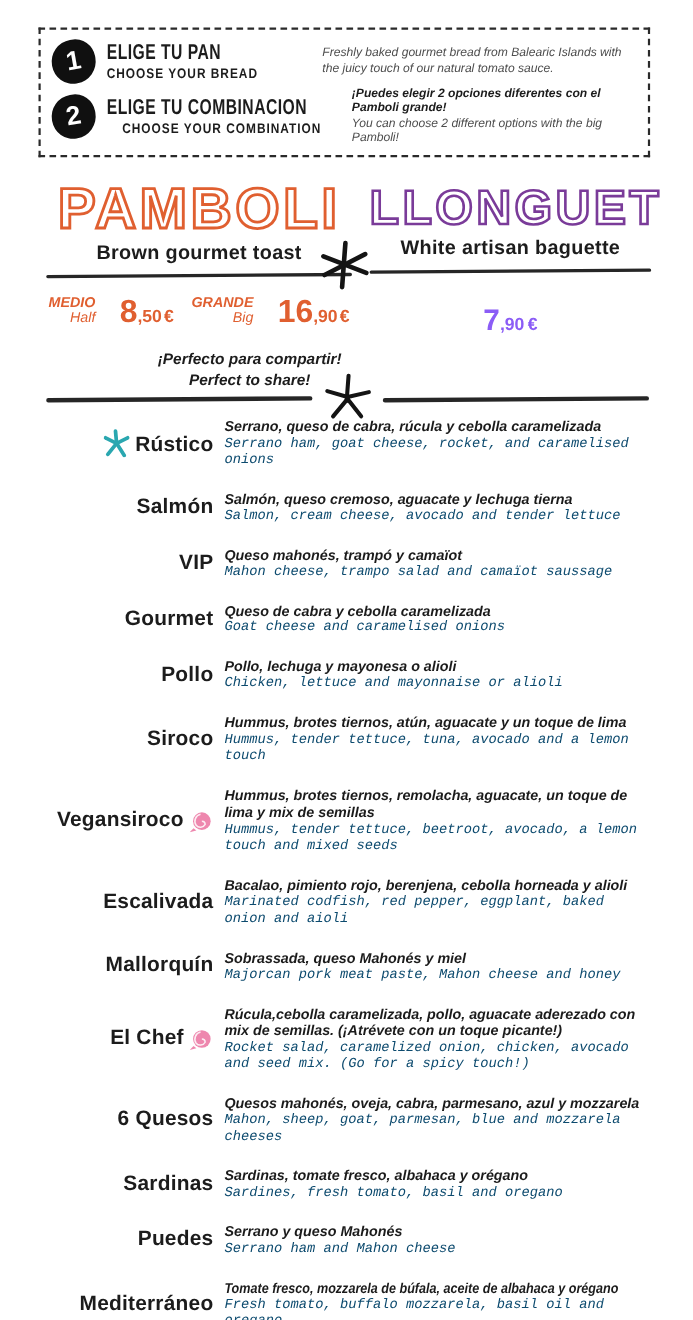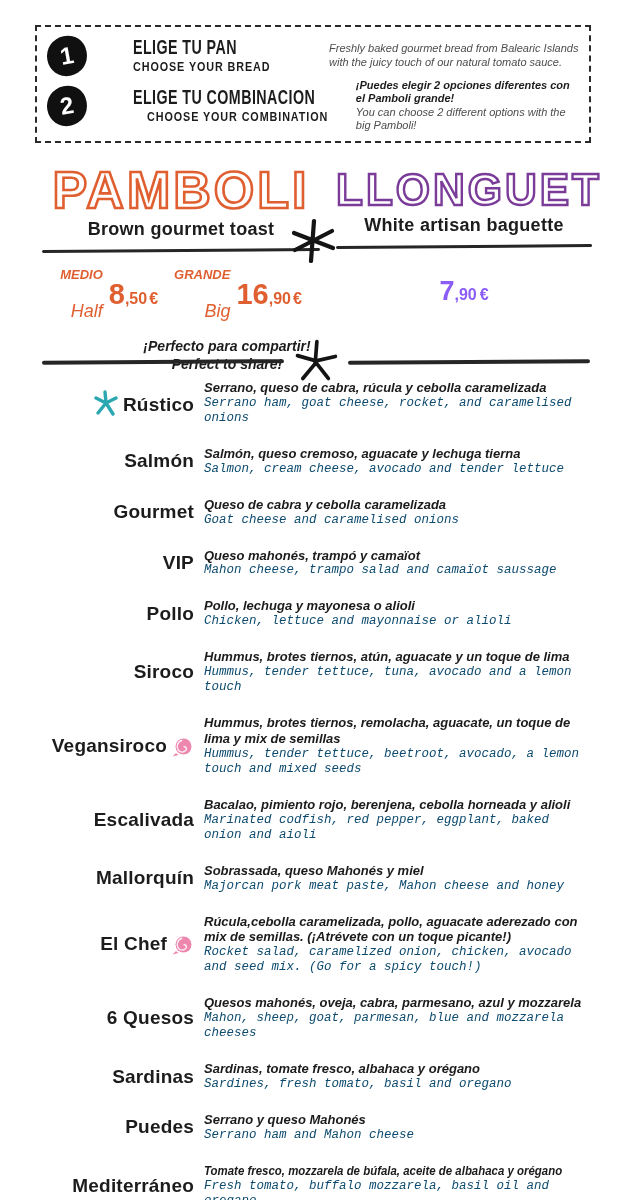--- a/index.html
+++ b/index.html
@@ -4,44 +4,44 @@
 <style>
   html,body{margin:0;padding:0;background:#ffffff;}
   body{width:630px;height:1200px;font-family:"Liberation Sans",sans-serif;color:#1c1c1c;position:relative;overflow:hidden;}
 
   
   .info-box{position:absolute;left:35px;top:25px;width:556px;height:118px;border:2px dashed #2a2a2a;
     box-sizing:border-box;padding:7px 10px;display:flex;flex-direction:column;justify-content:space-around;}
   .step-row{display:flex;align-items:center;}
   .step-num{flex:0 0 40px;width:40px;height:40px;background:#101010;color:#fff;border-radius:50% 46% 50% 48%;
     display:flex;align-items:center;justify-content:center;font-weight:800;font-size:24px;transform:rotate(-10deg);margin-right:10px;}
-  .step-titles{flex:0 0 190px;white-space:nowrap;overflow:visible;margin-left:36px;}
+  .step-titles{flex:0 0 190px;white-space:nowrap;overflow:visible;}
   .step-title{font-weight:800;font-size:17px;letter-spacing:.5px;transform:scale(.84,1.15);transform-origin:0 50%;}
   .step-sub{font-weight:600;font-size:12px;letter-spacing:1px;transform:scale(.9,1.05);transform-origin:0 50%;margin-top:2px;}
   .step2 .step-titles{text-align:right;}
   .step-desc{flex:1;padding-left:6px;}
   .desc-es{font-weight:700;font-style:italic;font-size:11px;line-height:1.25;}
   .desc-en{font-style:italic;font-size:11px;line-height:1.2;color:#4d4d4d;}
 
   
   .bread-section{position:absolute;left:0;top:160px;width:598px;height:212px;}
   .col{position:absolute;text-align:center;}
   .col-pamboli{left:42px;top:4px;width:278px;}
   .col-llonguet{left:336px;top:8px;width:256px;}
   .outline-title{font-weight:800;letter-spacing:3px;color:#fff;line-height:1;}
   .pamboli-title{font-size:52px;-webkit-text-stroke:2.6px #e05f30;}
   .llonguet-title{font-size:44px;-webkit-text-stroke:2.4px #7a3b99;}
   .bread-sub{font-weight:700;font-size:18px;margin-top:3px;letter-spacing:.3px;}
   .hand-line{height:3px;background:#262626;border-radius:3px;margin-top:9px;transform:rotate(-.4deg);}
 
   .prices-row{display:flex;justify-content:center;align-items:center;gap:16px;margin-top:16px;color:#e05f30;}
-  .price-group{display:flex;align-items:center;gap:6px;}
+  .price-group{display:flex;align-items:flex-start;gap:22px;}
   .size-labels{text-align:right;font-style:italic;line-height:1.05;}
   .size-es{font-weight:800;font-size:13px;}
-  .size-en{font-size:18px;margin-top:20px;}
+  .size-en{font-size:13px;}
   .price{white-space:nowrap;font-weight:800;}
   .price .whole{font-size:29px;}
   .price .cents{font-size:16px;}
   .price .cur{font-size:16px;margin-left:2px;font-weight:700;}
   .llonguet-price{color:#8b5cf6;margin-top:28px;font-weight:800;}
   .llonguet-price .whole{font-size:27px;}
   .llonguet-price .cents{font-size:16px;}
   .llonguet-price .cur{font-size:16px;margin-left:3px;}
 
   .share-note{margin-top:16px;text-align:center;padding-left:92px;font-style:italic;font-weight:700;font-size:14px;line-height:1.35;}
@@ -179,35 +179,35 @@
         <span>Salmón</span>
       </div>
     <div class="desc-cell">
       <div class="m-es">Salmón, queso cremoso, aguacate y lechuga tierna</div>
       <div class="m-en">Salmon, cream cheese, avocado and tender lettuce</div>
     </div>
   </div>
 
   <div class="menu-item">
     <div class="name-cell">
+        <span>VIP</span>
+      </div>
+    <div class="desc-cell">
+      <div class="m-es">Queso mahonés, trampó y camaïot</div>
+      <div class="m-en">Mahon cheese, trampo salad and camaïot saussage</div>
+    </div>
+  </div>
+
+  <div class="menu-item">
+    <div class="name-cell">
         <span>Gourmet</span>
       </div>
     <div class="desc-cell">
       <div class="m-es">Queso de cabra y cebolla caramelizada</div>
       <div class="m-en">Goat cheese and caramelised onions</div>
-    </div>
-  </div>
-
-  <div class="menu-item">
-    <div class="name-cell">
-        <span>VIP</span>
-      </div>
-    <div class="desc-cell">
-      <div class="m-es">Queso mahonés, trampó y camaïot</div>
-      <div class="m-en">Mahon cheese, trampo salad and camaïot saussage</div>
     </div>
   </div>
 
   <div class="menu-item">
     <div class="name-cell">
         <span>Pollo</span>
       </div>
     <div class="desc-cell">
       <div class="m-es">Pollo, lechuga y mayonesa o alioli</div>
       <div class="m-en">Chicken, lettuce and mayonnaise or alioli</div>

